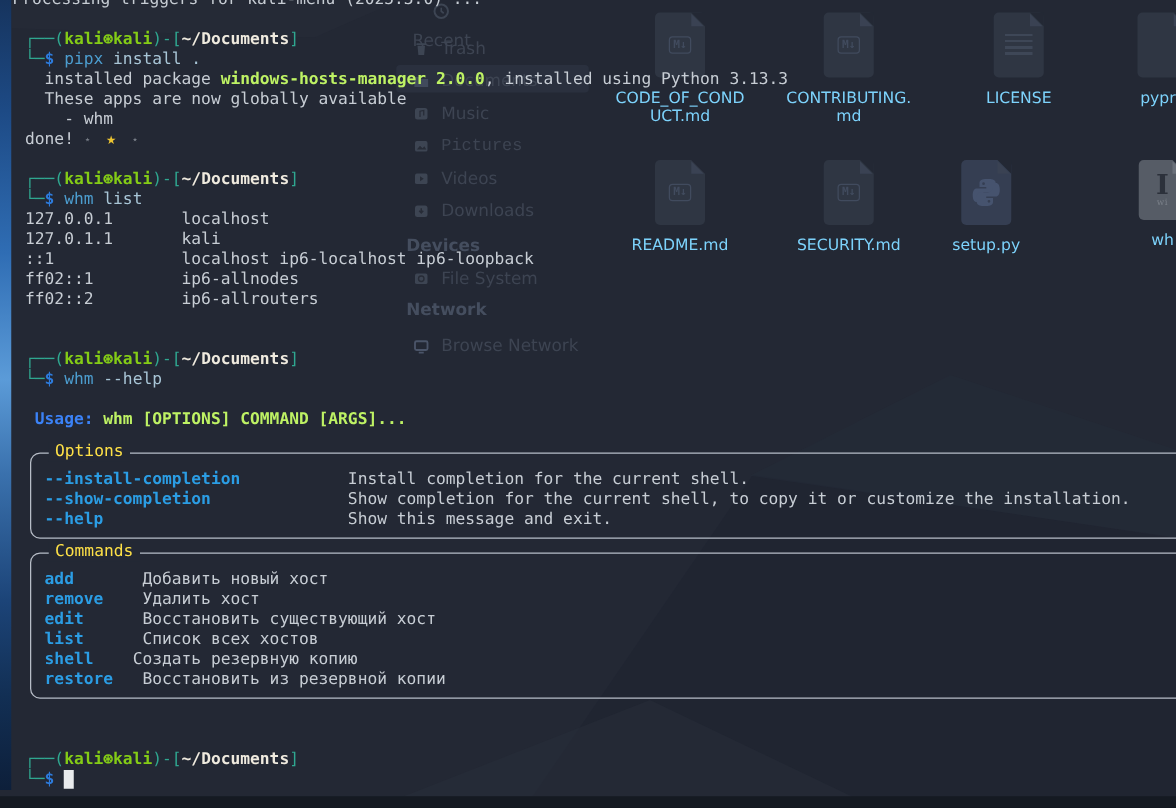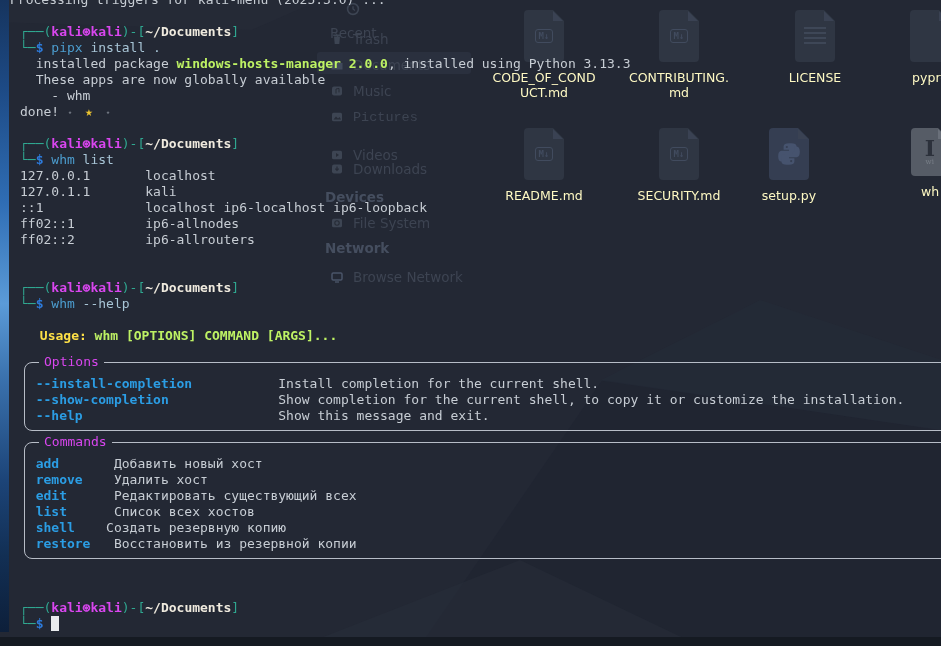--- a/index.html
+++ b/index.html
@@ -33,43 +33,43 @@
     border-width:10px 0 0 10px;border-color:transparent transparent transparent #3a4253;}
   .md-badge{border:1.5px solid #414b5e;border-radius:3px;color:#414b5e;
     font-family:"DejaVu Sans Mono",monospace;font-size:9px;font-weight:bold;padding:1px 3px;}
   .txt-lines{width:22px;height:18px;background:repeating-linear-gradient(to bottom,#3e4757 0 2px,transparent 2px 5px);}
   .py-icon{background:#353e52;}
   .white-icon{background:#565c66;}
   .white-icon::after{border-color:transparent #232834 transparent transparent;}
   .white-icon::before{border-color:transparent transparent transparent #6a707a;}
   .wi-letter{font-family:"DejaVu Serif","Liberation Serif",serif;font-weight:bold;font-size:22px;color:#2c313b;line-height:20px;}
   .wi-small{font-family:"DejaVu Serif",serif;font-size:7px;color:#7a8089;letter-spacing:.5px;}
-  .fm-label{margin-top:8px;font-size:12.5px;line-height:15px;color:#fef9c3;word-break:break-all;}
+  .fm-label{margin-top:8px;font-size:12.5px;line-height:15px;color:#7dd3fc;word-break:break-all;}
   .fm-status{position:absolute;left:0;top:324px;width:624px;height:28px;background:#262b37;border-top:1px solid #2b303d;}
   .fm-status span{position:absolute;left:171px;top:6px;font-size:13px;color:#3a4150;white-space:nowrap;}
   
   .help-box{position:absolute;left:24px;width:930px;border:1px solid #b7bdc7;border-radius:8px;z-index:4;}
   .help-box .box-label{position:absolute;top:-9px;left:14px;background:#232834;padding:0 5px;
-    font-family:"DejaVu Sans Mono",monospace;font-size:13px;color:#d946ef;}
+    font-family:"DejaVu Sans Mono",monospace;font-size:13px;color:#fde047;}
   #options-box{top:362px;height:67px;}
   #commands-box{top:442px;height:115px;}
   
   .term{position:absolute;left:20px;top:-8px;right:0;z-index:5;
     font-family:"DejaVu Sans Mono","DejaVu Sans",monospace;font-size:13px;line-height:16px;}
   .tl{height:16px;white-space:pre;}
   .tl.shift{margin-left:-10px;}
   .sg-frame{color:#2fa790;}
-  .sg-user{color:#d946ef;font-weight:bold;}
+  .sg-user{color:#84cc16;font-weight:bold;}
   .sg-path{color:#efeade;font-weight:bold;}
   .sg-dollar{color:#2d7bdc;font-weight:bold;}
   .sg-cmd{color:#4c9dcf;}
   .sg-arg{color:#a8c5d6;}
   .sg-out{color:#c7cdd4;}
   .sg-bold{color:#bef264;font-weight:bold;}
-  .sg-usage{color:#fde047;font-weight:bold;margin-left:12px;}
+  .sg-usage{color:#3b82f6;font-weight:bold;}
   .sg-opt{color:#2b9de4;font-weight:bold;}
   .sg-star{color:#edc531;}
   .sg-sparkle{color:#777d87;font-size:10px;}
   .sg-cursor{display:inline-block;width:8px;height:15px;background:#e9ebed;vertical-align:text-bottom;}
 </style>
 </head>
 <body>
 
 <div class="screen">
 
@@ -108,21 +108,21 @@
             </svg></span>
           <span>Music</span>
         </div>
         <div class="fm-row" style="top: 106px; font-family: Liberation Mono, monospace;">
           <span class="ic"><svg width="14" height="14" viewBox="0 0 14 14">
               <rect x="2" y="2.8" width="10" height="8.4" rx="1.5" fill="#3d4553"></rect>
               <path d="M3.5 9.5l2.5-3 2 2 1.5-1.5 1.5 2.5z" fill="#272c37"></path>
             </svg></span>
           <span>Pictures</span>
         </div>
-        <div class="fm-row" style="top: 132px; margin-top: 12px;">
+        <div class="fm-row" style="top: 132px;">
           <span class="ic"><svg width="14" height="14" viewBox="0 0 14 14">
               <rect x="2" y="2.8" width="10" height="8.4" rx="1.5" fill="#3d4553"></rect>
               <path d="M6 5l3 2-3 2z" fill="#272c37"></path>
             </svg></span>
           <span>Videos</span>
         </div>
         <div class="fm-row" style="top: 158px;">
           <span class="ic"><svg width="14" height="14" viewBox="0 0 14 14">
               <rect x="2" y="2.4" width="10" height="9.2" rx="2" fill="#3d4553"></rect>
               <path d="M7 4.5v3.5M5.4 6.6L7 8.3l1.6-1.7" stroke="#272c37" stroke-width="1.2" fill="none"></path>
@@ -250,21 +250,21 @@
       <div class="tl"><span class="sg-out"> </span><span class="sg-usage">Usage:</span><span class="sg-bold"> whm [OPTIONS] COMMAND [ARGS]...</span></div>
       <div class="tl"></div>
       <div class="tl"></div>
       <div class="tl"><span class="sg-out">  </span><span class="sg-opt">--install-completion</span><span class="sg-out">           Install completion for the current shell.</span></div>
       <div class="tl"><span class="sg-out">  </span><span class="sg-opt">--show-completion</span><span class="sg-out">              Show completion for the current shell, to copy it or customize the installation.</span></div>
       <div class="tl"><span class="sg-out">  </span><span class="sg-opt">--help</span><span class="sg-out">                         Show this message and exit.</span></div>
       <div class="tl"></div>
       <div class="tl"></div>
       <div class="tl"><span class="sg-out">  </span><span class="sg-opt">add</span><span class="sg-out">       Добавить новый хост</span></div>
       <div class="tl"><span class="sg-out">  </span><span class="sg-opt">remove</span><span class="sg-out">    Удалить хост</span></div>
-      <div class="tl"><span class="sg-out">  </span><span class="sg-opt">edit</span><span class="sg-out">      Редактировать существующий всех</span></div>
+      <div class="tl"><span class="sg-out">  </span><span class="sg-opt">edit</span><span class="sg-out">      Восстановить существующий хост</span></div>
       <div class="tl"><span class="sg-out">  </span><span class="sg-opt">list</span><span class="sg-out">      Список всех хостов</span></div>
       <div class="tl"><span class="sg-out">  </span><span class="sg-opt">shell</span><span class="sg-out">    Создать резервную копию</span></div>
       <div class="tl"><span class="sg-out">  </span><span class="sg-opt">restore</span><span class="sg-out">   Восстановить из резервной копии</span></div>
       <div class="tl"></div>
       <div class="tl"></div>
       <div class="tl"></div>
       <div class="tl"><span class="sg-frame">┌──(</span><span class="sg-user">kali⊛kali</span><span class="sg-frame">)-[</span><span class="sg-path">~/Documents</span><span class="sg-frame">]</span></div>
       <div class="tl"><span class="sg-frame">└─</span><span class="sg-dollar">$</span><span class="sg-out"> </span><span class="sg-cursor"></span></div>
     </div>
 

